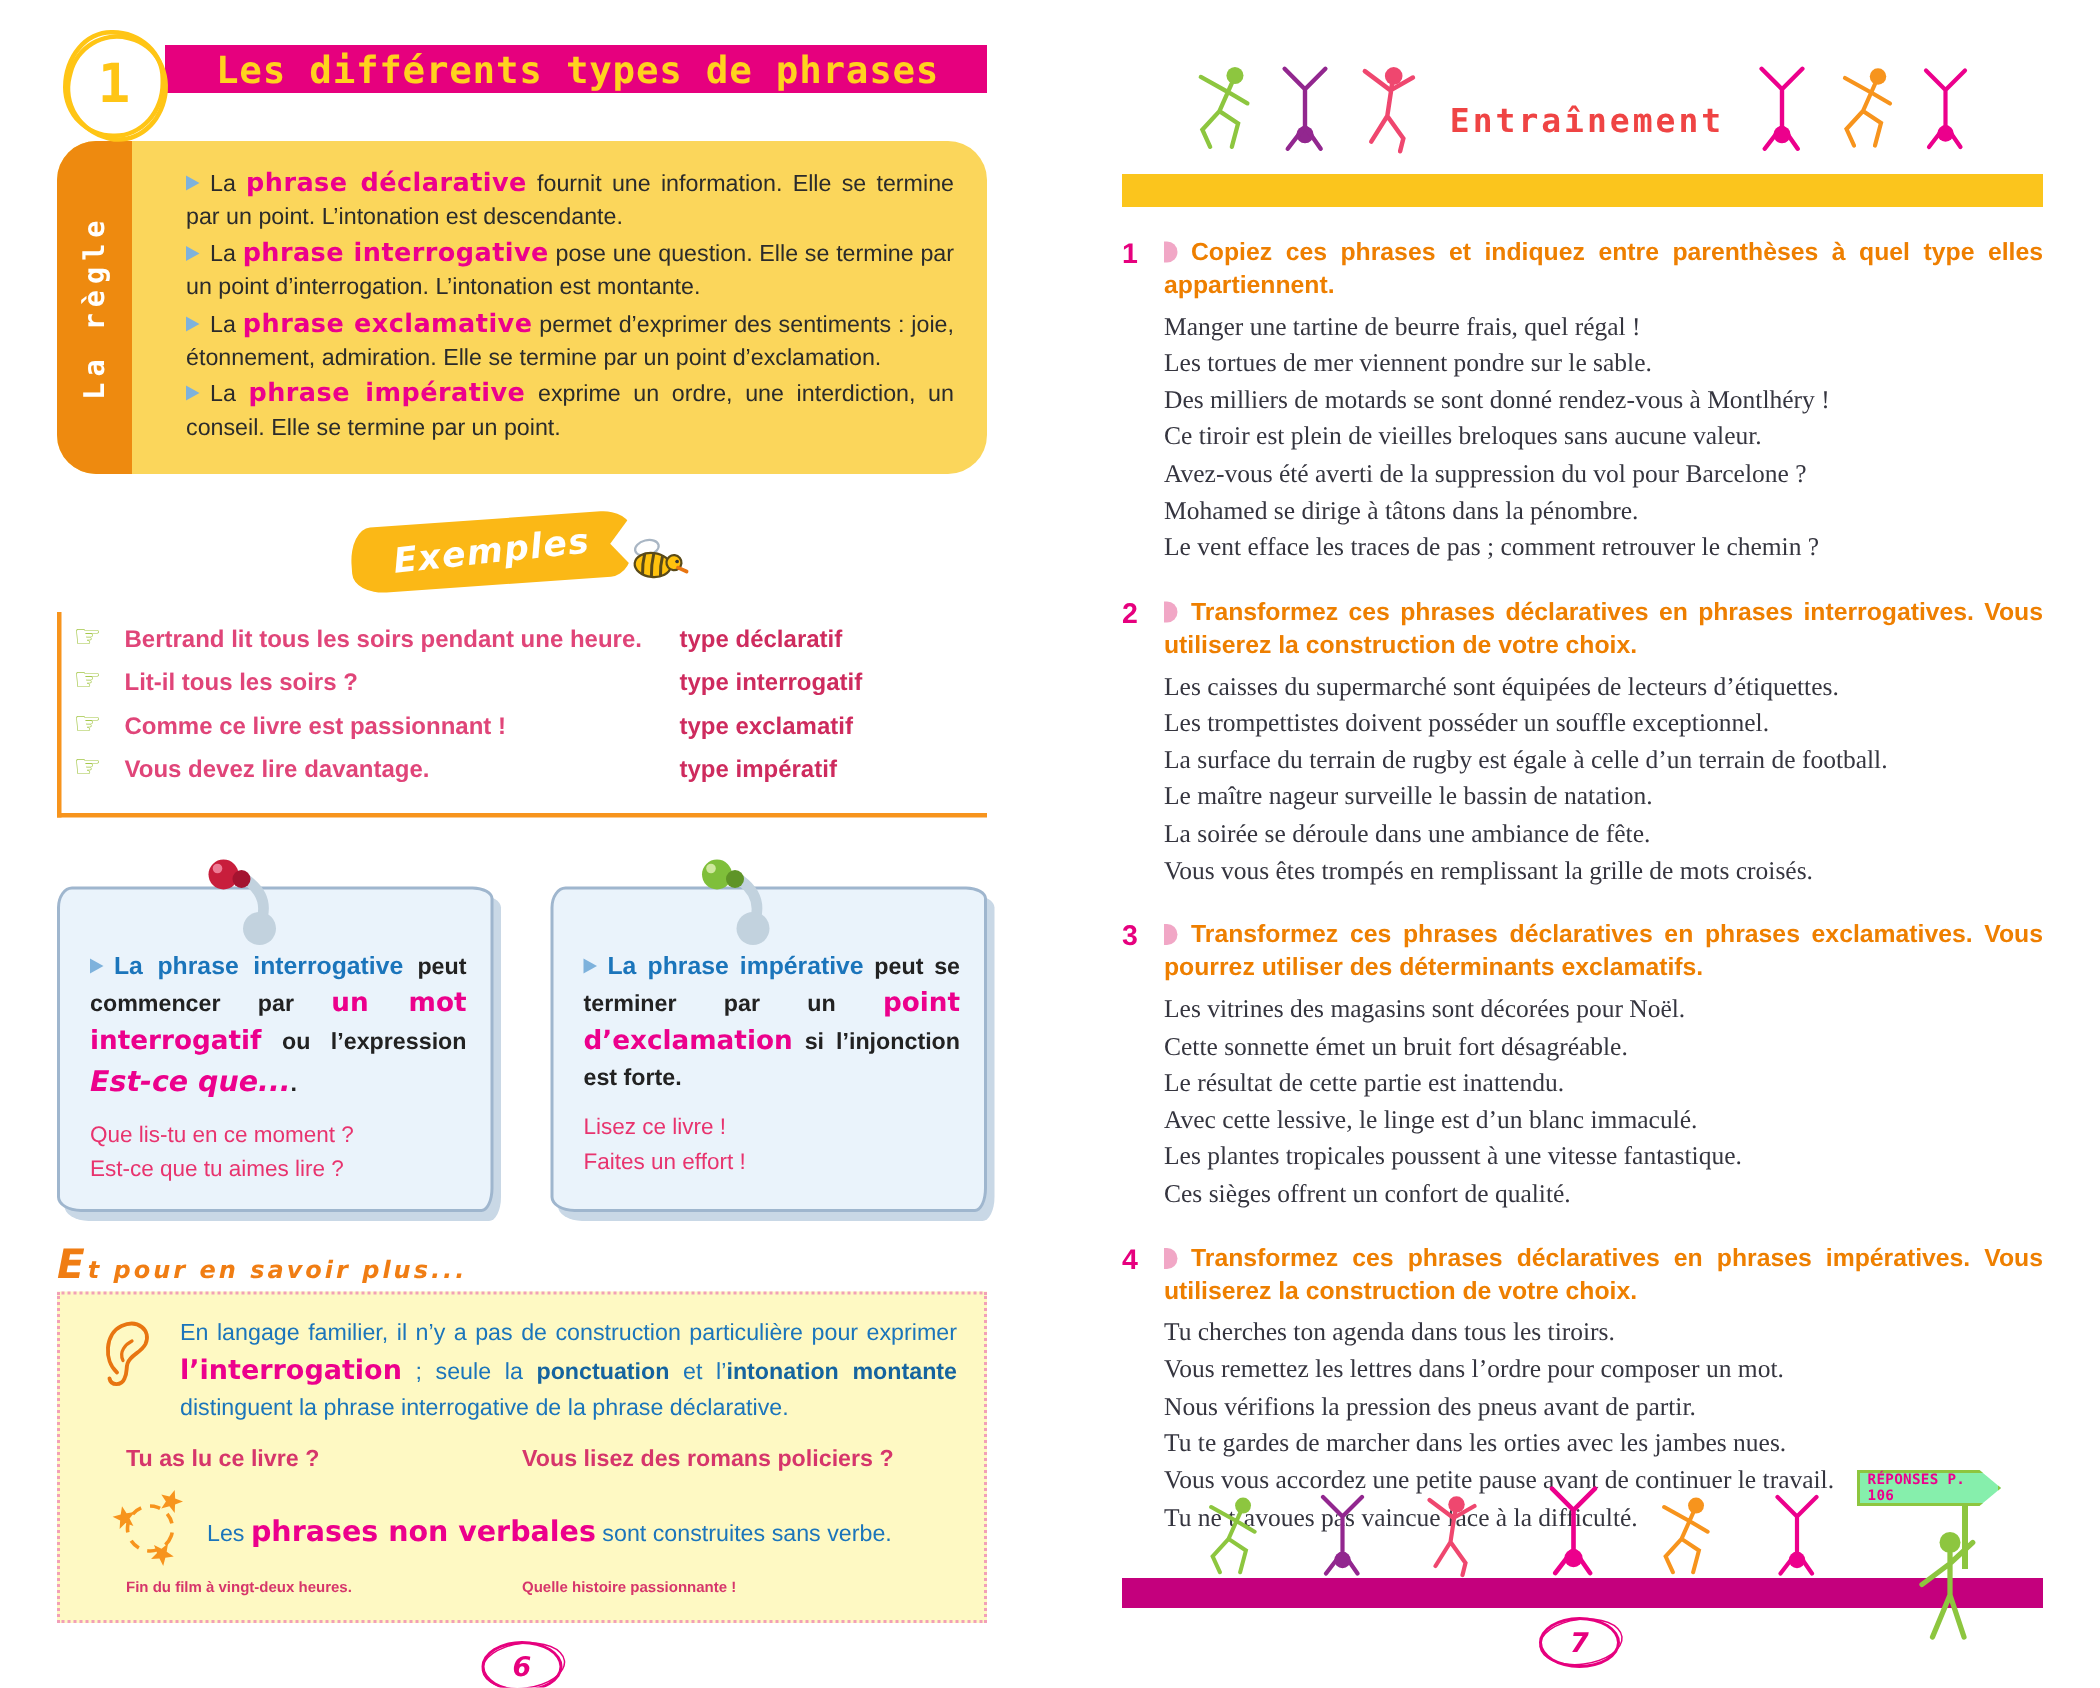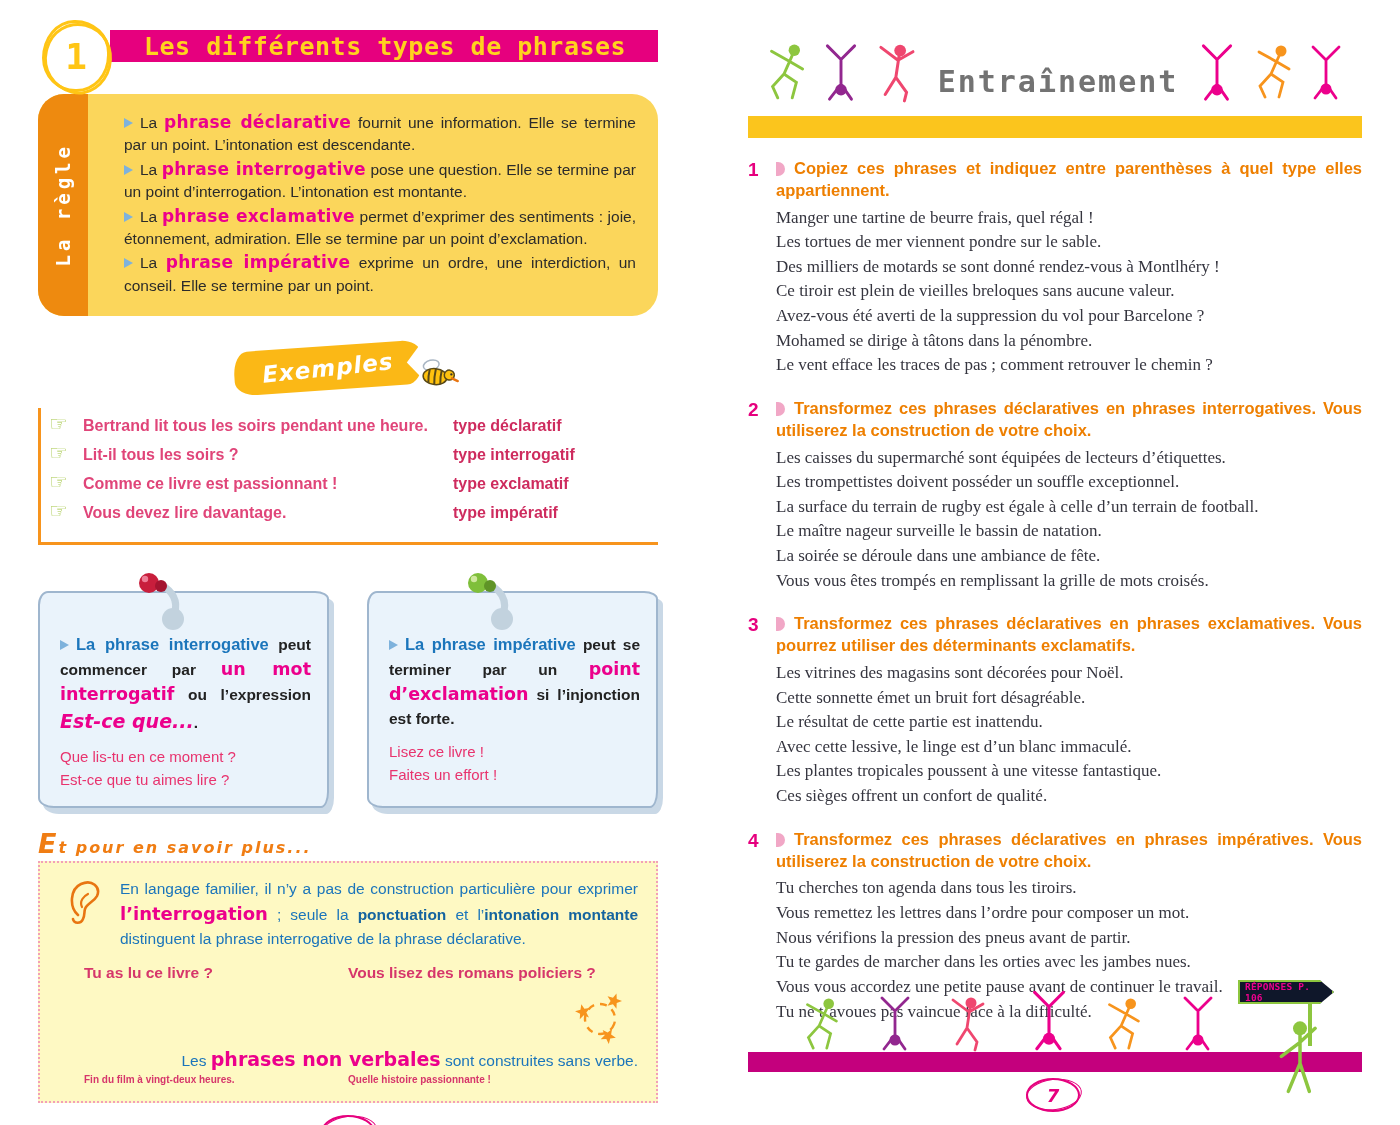--- a/index.html
+++ b/index.html
@@ -53,50 +53,50 @@
   .more-title::first-letter { font-size:27px; }
 
   .more-box { margin-top:2px; background:#fef9c3; border:2px dotted #F2A0B8; padding:14px 18px 16px 18px; }
   .more-p1 { color:#1B75BB; font-size:15.5px; line-height:1.5; text-align:justify; }
   .more-p1 .ear-wrap { float:left; margin:2px 14px 2px 10px; }
   .more-p1 .b { font-weight:bold; color:#15649F; }
   .more-p1 .k { font-size:18px; }
   .more-qrow { display:flex; margin-top:14px; color:#D6366B; font-weight:bold; font-size:15.5px; }
   .more-qrow .q1 { margin-left:26px; flex:1; }
   .more-qrow .q2 { width:290px; flex:0 0 290px; }
-  .more-p2 { display:flex; align-items:flex-end; margin-top:10px; color:#1B75BB; font-size:15.5px;flex-direction:column; }
+  .more-p2 { display:flex; align-items:center; margin-top:10px; color:#1B75BB; font-size:15.5px; }
   .more-p2 .stars-wrap { margin:0 12px 0 16px; }
   .more-p2 .k { font-size:19px; }
   .more-srow { display:flex; margin-top:4px; color:#D6366B; font-weight:bold; font-size:10px;gap:45px; }
   .more-srow .s1 { margin-left:26px; flex:1; }
   .more-srow .s2 { width:290px; flex:0 0 290px; }
 
   .page-oval { position:relative; width:54px; height:34px; margin:12px auto 0 auto; display:flex; align-items:center; justify-content:center; }
   .page-oval .o1 { position:absolute; inset:0; border:2px solid #E6007E; border-radius:50%; }
   .page-oval .o2 { position:absolute; inset:1px -2px 2px 0; border:1.6px solid #E6007E; border-radius:50%; transform:rotate(-7deg); }
   .page-oval .n { position:relative; color:#E6007E; font-family:"DejaVu Sans", sans-serif; font-weight:bold; font-style:italic; font-size:18px; }
 
   
   .page-right { position:absolute; left:748px; top:30px; width:614px; height:1080px; }
   .rp-header { display:flex; align-items:center; justify-content:center; gap:10px; height:84px; }
-  .rp-header .title { font-size:30px; color:#737373; letter-spacing:2px; margin:0 6px; padding-top:18px; }
+  .rp-header .title { font-size:22px; color:#ef4444; letter-spacing:2px; margin:0 6px; padding-top:18px; }
   .rp-yellowbar { height:22px; background:#FBC51D; margin-top:2px; }
 
   .exercise { display:flex; margin-top:20px; }
   .exo-num { width:28px; flex:0 0 28px; color:#E6007E; font-weight:bold; font-size:19px; padding-top:1px; }
   .exo-main { flex:1; }
   .exo-title { color:#EE7F00; font-weight:bold; font-size:16.5px; line-height:1.32; text-align:justify; }
   .exo-title .dbul { display:inline-block; width:9px; height:14px; background:#F1A7C6; border-radius:0 9px 9px 0; margin-right:9px; vertical-align:-2px; }
   .exo-sentences { margin-top:4px; font-family:"Liberation Serif", serif; font-size:17px; color:#35353f; line-height:1.45; }
 
   .rp-footer { position:absolute; left:0; right:0; bottom:0; height:110px; }
   .rp-bar { position:absolute; left:0; right:0; bottom:38px; height:20px; background:#C4007D; }
   .fig { position:absolute; bottom:58px; }
   .sign-holder { position:absolute; right:6px; bottom:12px; width:118px; height:118px; }
-  .sign { position:absolute; top:0; left:0; width:96px; height:24px; background:#0f172a; border:2.5px solid #8DC63F; clip-path:polygon(0 0, 85% 0, 100% 50%, 85% 100%, 0 100%); display:flex; align-items:center; padding-left:5px; }
+  .sign { position:absolute; top:0; left:0; width:96px; height:24px; background:#86efac; border:2.5px solid #8DC63F; clip-path:polygon(0 0, 85% 0, 100% 50%, 85% 100%, 0 100%); display:flex; align-items:center; padding-left:5px; }
   .sign span { color:#EC008C; font-family:"DejaVu Sans Mono", monospace; font-weight:bold; font-size:9.5px; letter-spacing:0.2px; }
   .sign-pole { position:absolute; left:70px; top:22px; width:3.5px; height:44px; background:#8DC63F; }
 
   svg.stick { display:block; }
 </style>
 </head>
 <body>
 
 <div class="page-left">
 

